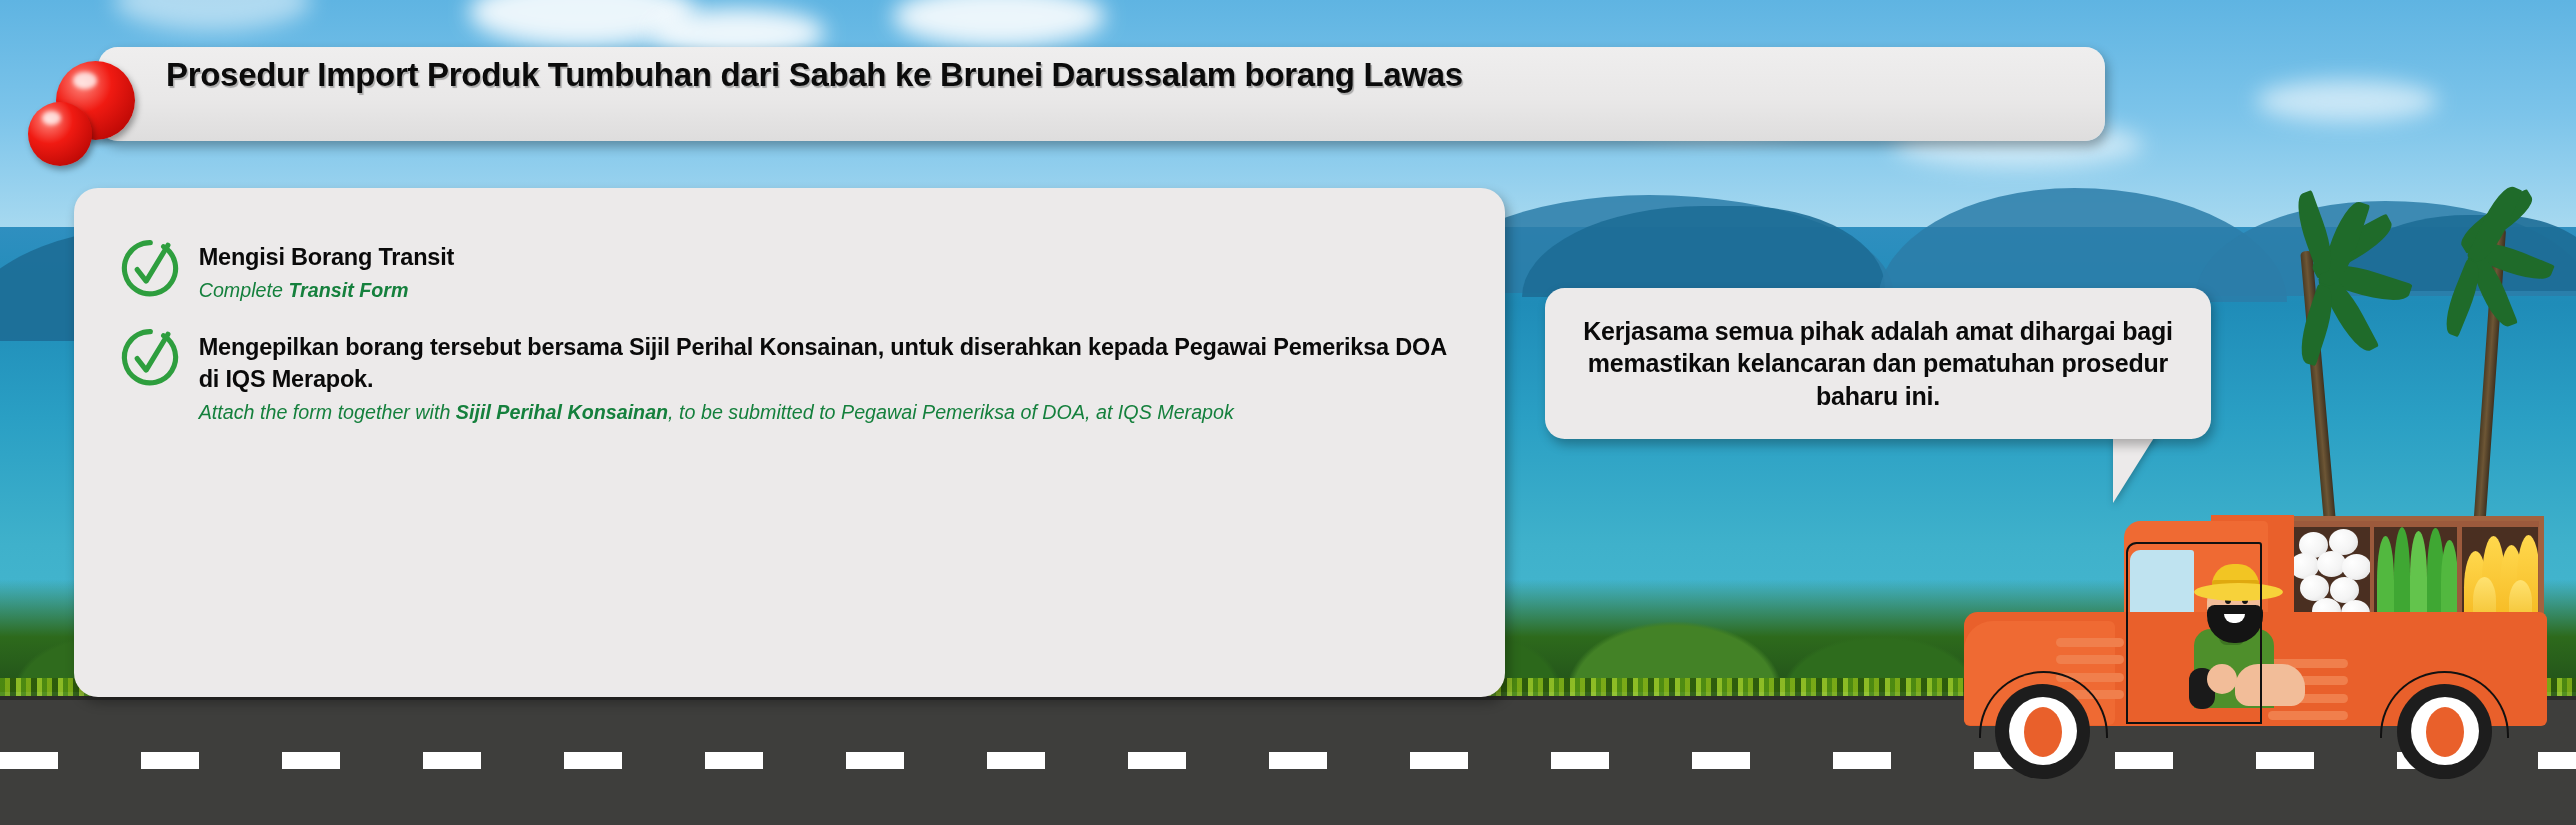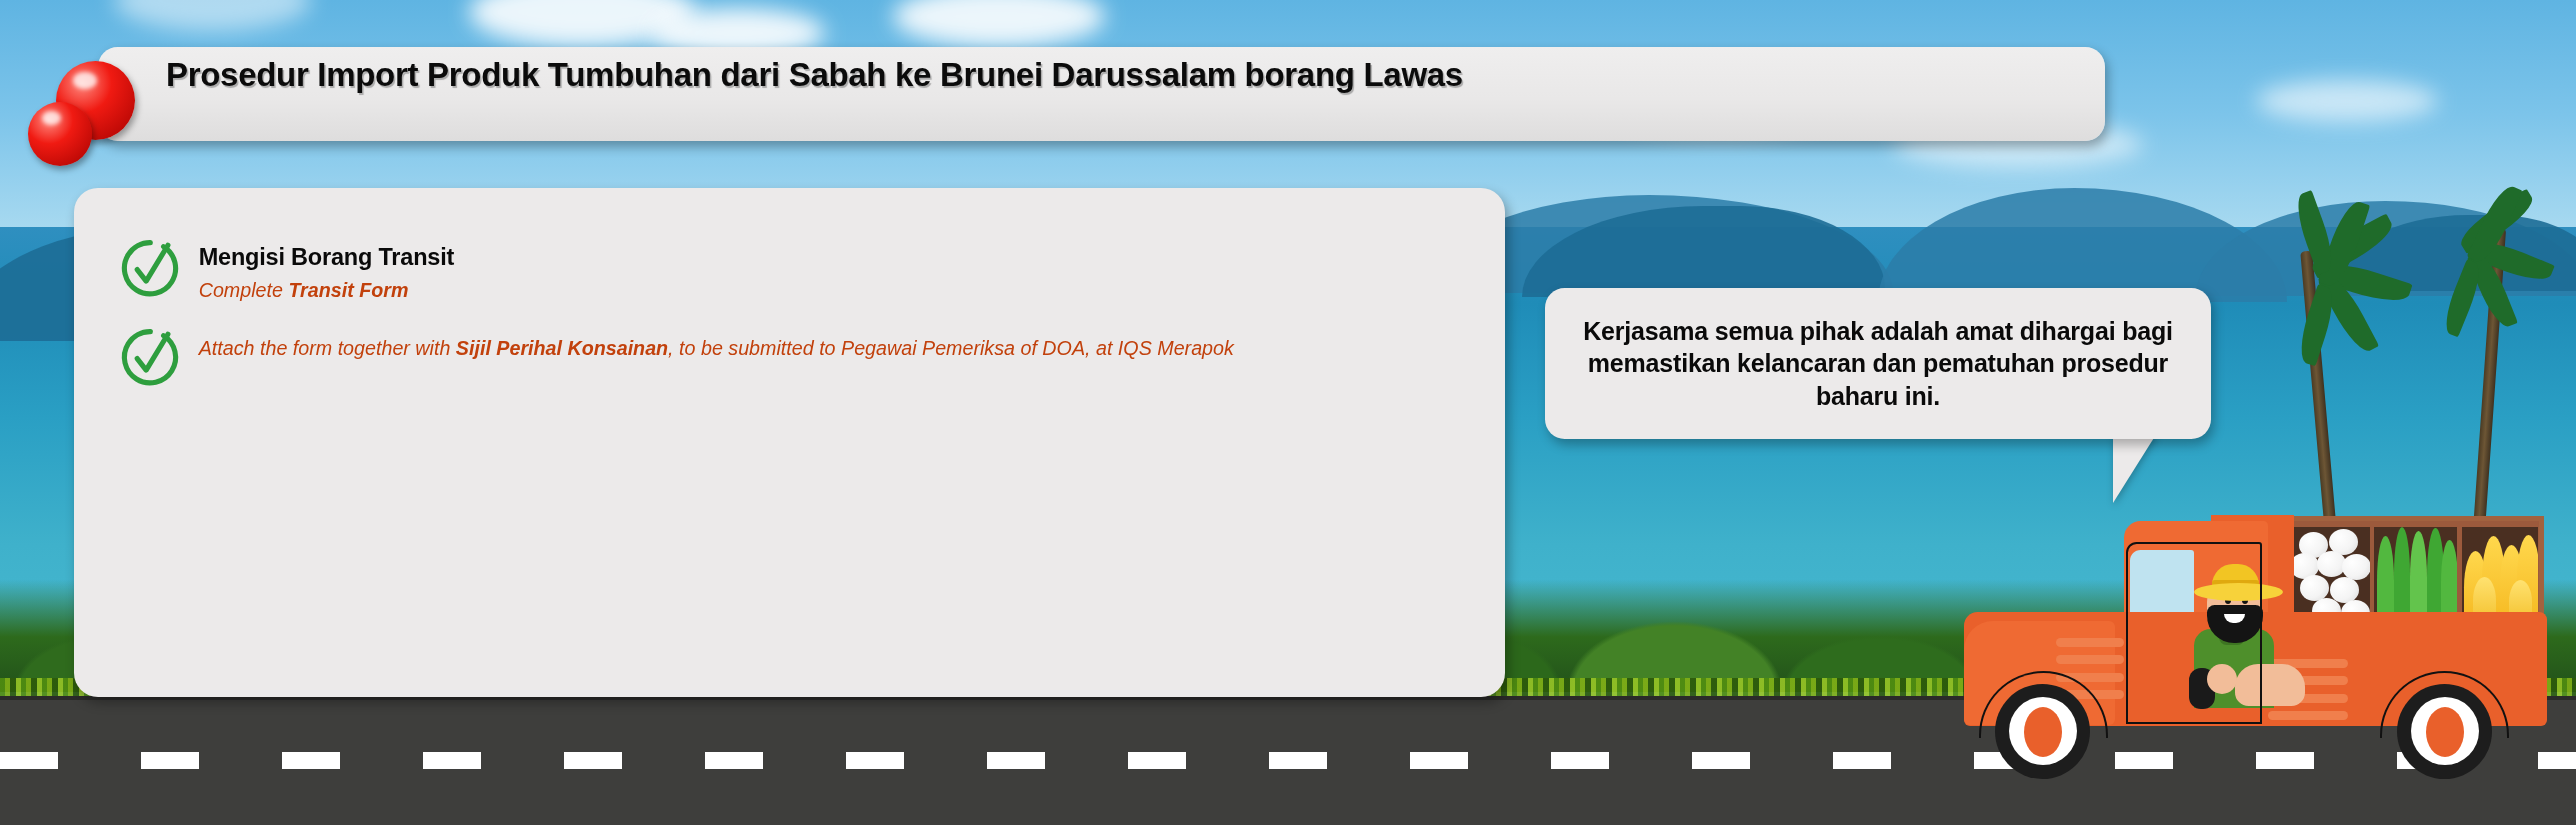--- a/index.html
+++ b/index.html
@@ -137,21 +137,21 @@
 
   .checklist { margin-top: 19px; }
   .check-row { display: flex; align-items: flex-start; margin-bottom: 24px; }
   .check-icon { flex: 0 0 auto; width: 64px; height: 64px; margin-right: 16.7px; margin-top: -4.5px; }
   .check-body { flex: 1 1 auto; padding-top: 3px; }
   .check-ms {
     font-size: 23.5px; font-weight: bold; color: #0a0a0a;
     line-height: 1.36; letter-spacing: -0.2px;
   }
   .check-en {
-    font-size: 19.7px; font-style: italic; color: #c2410c;
+    font-size: 19.7px; font-style: italic; color: #15803d;
     line-height: 1.42; margin-top: 3px;
   }
   .check-en b, .check-ms b { font-weight: bold; }
 
   
   .speech {
     position: absolute; left: 1545px; top: 288px; width: 666px; height: 151px;
     background: #eceaea; border-radius: 19.7px;
     box-shadow: 3px 5.3px 10.6px rgba(0,0,0,.28);
     display: flex; align-items: center; justify-content: center;
@@ -391,20 +391,21 @@
       </div>
 
       <div class="check-row">
         <span class="check-icon">
           <svg viewBox="0 0 100 100" width="64" height="64">
             <circle cx="50" cy="52" r="40" fill="none" stroke="#2e9e3e" stroke-width="8" stroke-linecap="round" stroke-dasharray="228 24" transform="rotate(-58 50 52)"></circle>
             <path d="M30 54 L44 72 L78 16" fill="none" stroke="#2e9e3e" stroke-width="8" stroke-linecap="round" stroke-linejoin="round"></path>
           </svg>
         </span>
         <div class="check-body">
+          <div class="check-ms">Mengepilkan borang tersebut bersama Sijil Perihal Konsainan, untuk diserahkan kepada Pegawai Pemeriksa DOA di IQS Merapok.</div>
           <div class="check-en">
             <span>Attach the form together with </span><b>Sijil Perihal Konsainan</b><span>, to be submitted to Pegawai Pemeriksa of DOA, at IQS Merapok</span>
           </div>
         </div>
       </div>
 
     </div>
   </div>
 
   <div class="speech-tail"></div>

